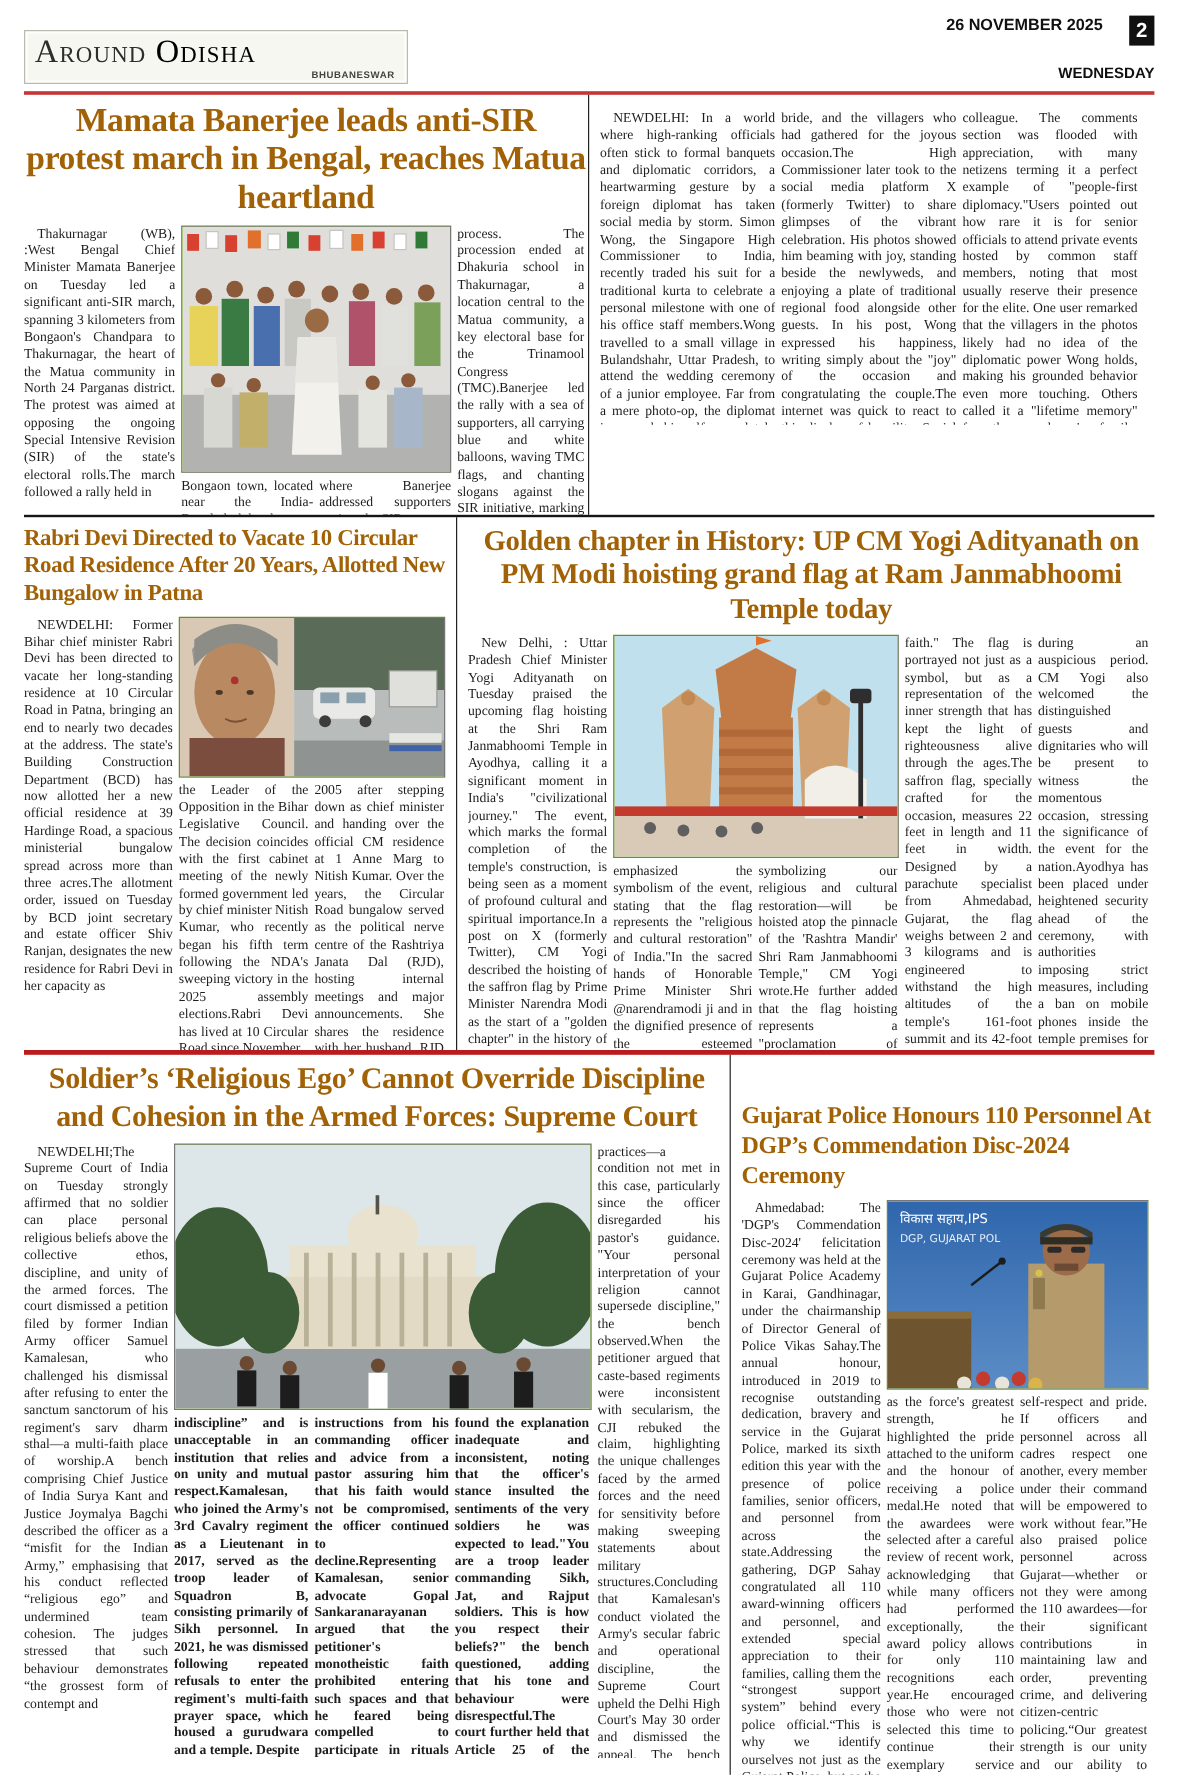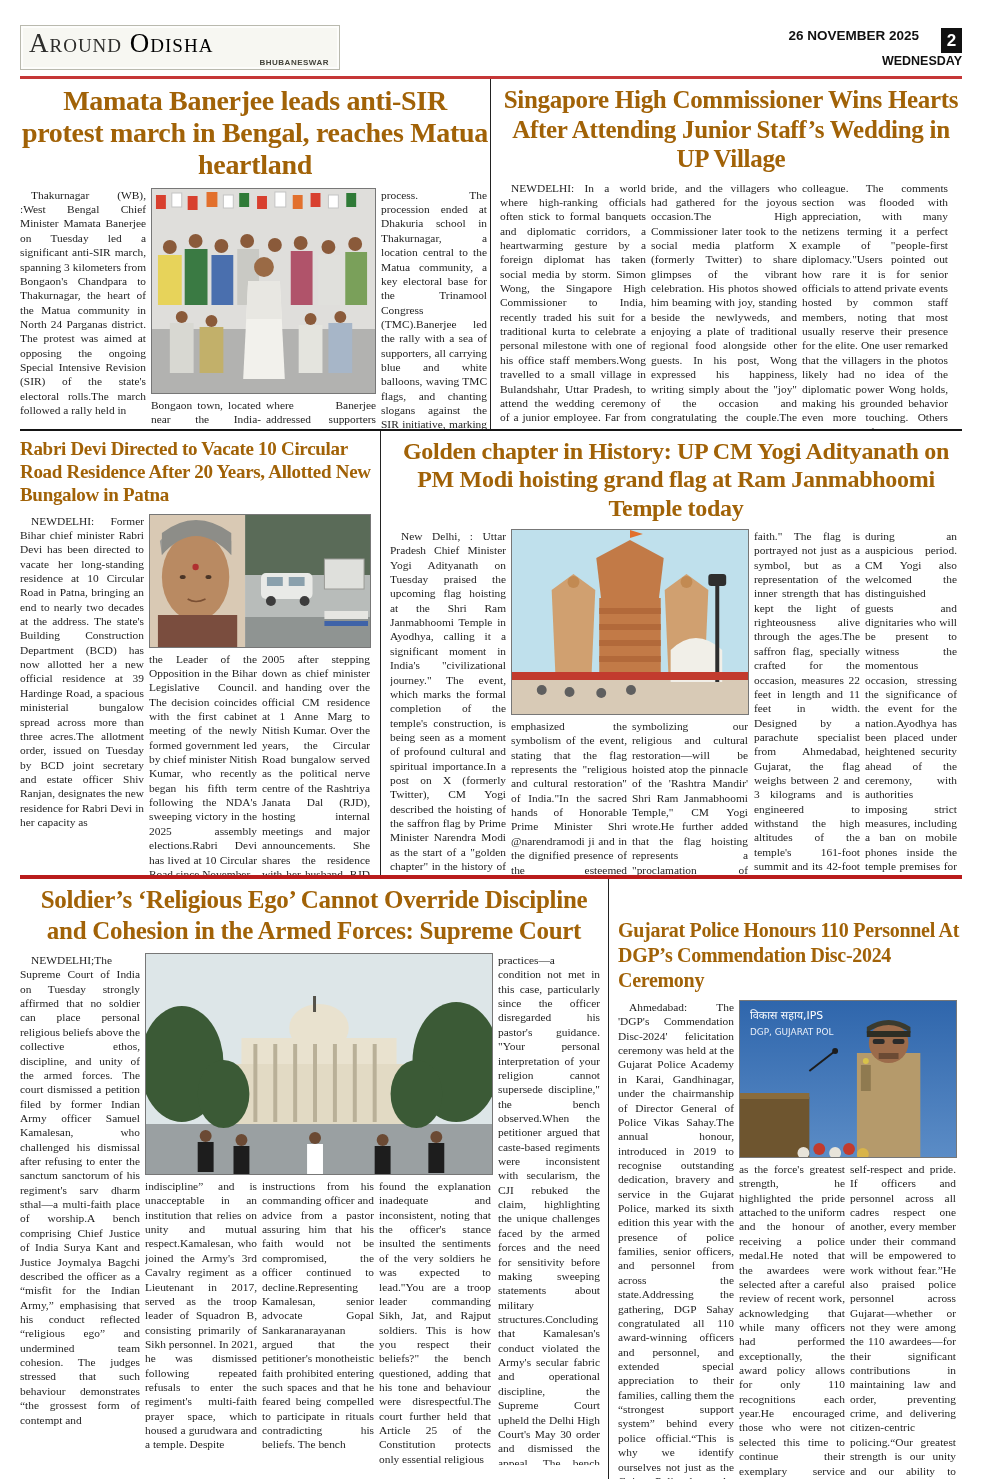--- a/index.html
+++ b/index.html
@@ -17,21 +17,21 @@
   .logo-line{font-variant:small-caps;font-size:27px;line-height:1;letter-spacing:1px;}
   .logo-around{color:#2e2e2c;font-weight:normal;}
   .logo-odisha{color:#000000;}
   .logo-city{font-family:"Liberation Sans",sans-serif;font-size:8px;font-weight:bold;
     color:#44443c;text-align:right;letter-spacing:.5px;margin-top:1px;}
   .date-block{text-align:right;font-family:"Liberation Sans",sans-serif;line-height:1.25;}
   .date-top{display:flex;align-items:flex-start;justify-content:flex-end;gap:22px;}
   .date-line{font-size:13.5px;font-weight:bold;color:#111;}
   .page-no{display:inline-block;background:#111;color:#fff;font-size:17px;font-weight:bold;
     width:21px;height:25px;line-height:25px;text-align:center;}
-  .day-line{font-size:12.5px;font-weight:bold;color:#111;margin-top:1px;}
+  .day-line{font-size:12.5px;font-weight:bold;color:#111;margin-top:16px;}
   .red-rule{height:3px;background:#c53737;margin-top:6px;}
   
   .row{display:flex;box-sizing:border-box;}
   .row1{height:352px;border-bottom:2px solid #151515;}
   .row2{height:448px;border-bottom:4px solid #b91c1c;}
   .row3{height:600px;}
   .art{box-sizing:border-box;padding-top:6px;overflow:hidden;}
   .v-div{border-left:1.5px solid #222;padding-left:9px;}
   h1{margin:0;font-weight:bold;color:#a16207;text-align:center;letter-spacing:-0.3px;}
   .hl-mamata{font-size:28px;line-height:1.14;}
@@ -58,21 +58,21 @@
   .a2-col{width:146px;height:262px;}
   .a3-c1{width:124px;height:372px;}
   .a3-mid{width:222px;height:372px;}
   .a3-photo{height:132px;}
   .a4-c1{width:116px;height:366px;}
   .a4-mid{width:238px;height:366px;}
   .a4-photo{height:184px;}
   .a4-c4{width:106px;height:366px;}
   .a4-c5{width:92px;height:366px;}
   .a5-c1{width:120px;height:512px;}
-  .a5-mid{width:348px;height:512px;}
+  .a5-mid{width:348px;height:512px;font-weight:bold;}
   .a5-photo{height:220px;}
   .a5-c5{width:102px;height:512px;}
   .a6-c1{width:116px;height:524px;}
   .a6-mid{width:218px;height:524px;}
   .a6-photo{height:156px;}
   .indent{text-indent:11px;}
 </style>
 </head>
 <body>
 
@@ -156,21 +156,20 @@
           <div class="sub-cols a1-cap">
             <div class="col" style="width:110px;">Bongaon town, located near the India-Bangladesh border,</div>
             <div class="col" style="width:110px;">where Banerjee addressed supporters against the SIR</div>
           </div>
         </div>
         <div class="col a1-c2">process. The procession ended at Dhakuria school in Thakurnagar, a location central to the Matua community, a key electoral base for the Trinamool Congress (TMC).Banerjee led the rally with a sea of supporters, all carrying blue and white balloons, waving TMC flags, and chanting slogans against the SIR initiative, marking yet another vocal demonstration from the TMC against state electoral processes.</div>
       </div>
     </article>
 
     <article class="art v-div" style="width:472px;">
-      <h1 class="hl-singapore">Singapore High Commissioner Wins Hearts After Attending Junior Staff’s Wedding in UP Village</h1>
       <div class="body">
         <div class="col indent a2-col">NEWDELHI: In a world where high-ranking officials often stick to formal banquets and diplomatic corridors, a heartwarming gesture by a foreign diplomat has taken social media by storm. Simon Wong, the Singapore High Commissioner to India, recently traded his suit for a traditional kurta to celebrate a personal milestone with one of his office staff members.Wong travelled to a small village in Bulandshahr, Uttar Pradesh, to attend the wedding ceremony of a junior employee. Far from a mere photo-op, the diplomat immersed himself completely in the local culture. He was seen mingling freely with the groom's family, the</div>
         <div class="col a2-col">bride, and the villagers who had gathered for the joyous occasion.The High Commissioner later took to the social media platform X (formerly Twitter) to share glimpses of the vibrant celebration. His photos showed him beaming with joy, standing beside the newlyweds, and enjoying a plate of traditional regional food alongside other guests. In his post, Wong expressed his happiness, writing simply about the "joy" of the occasion and congratulating the couple.The internet was quick to react to this display of humility. Social media users were deeply moved by the fact that a diplomat of his stature would travel to a remote village to support a junior</div>
         <div class="col a2-col">colleague. The comments section was flooded with appreciation, with many netizens terming it a perfect example of "people-first diplomacy."Users pointed out how rare it is for senior officials to attend private events hosted by common staff members, noting that most usually reserve their presence for the elite. One user remarked that the villagers in the photos likely had no idea of the diplomatic power Wong holds, making his grounded behavior even more touching. Others called it a "lifetime memory" for the employee's family, praising Wong for his "down-to-earth upbringing" and the beautiful cultural exchange between Singapore and India.</div>
       </div>
     </article>
   </section>
 
   <section class="row row2">
 

